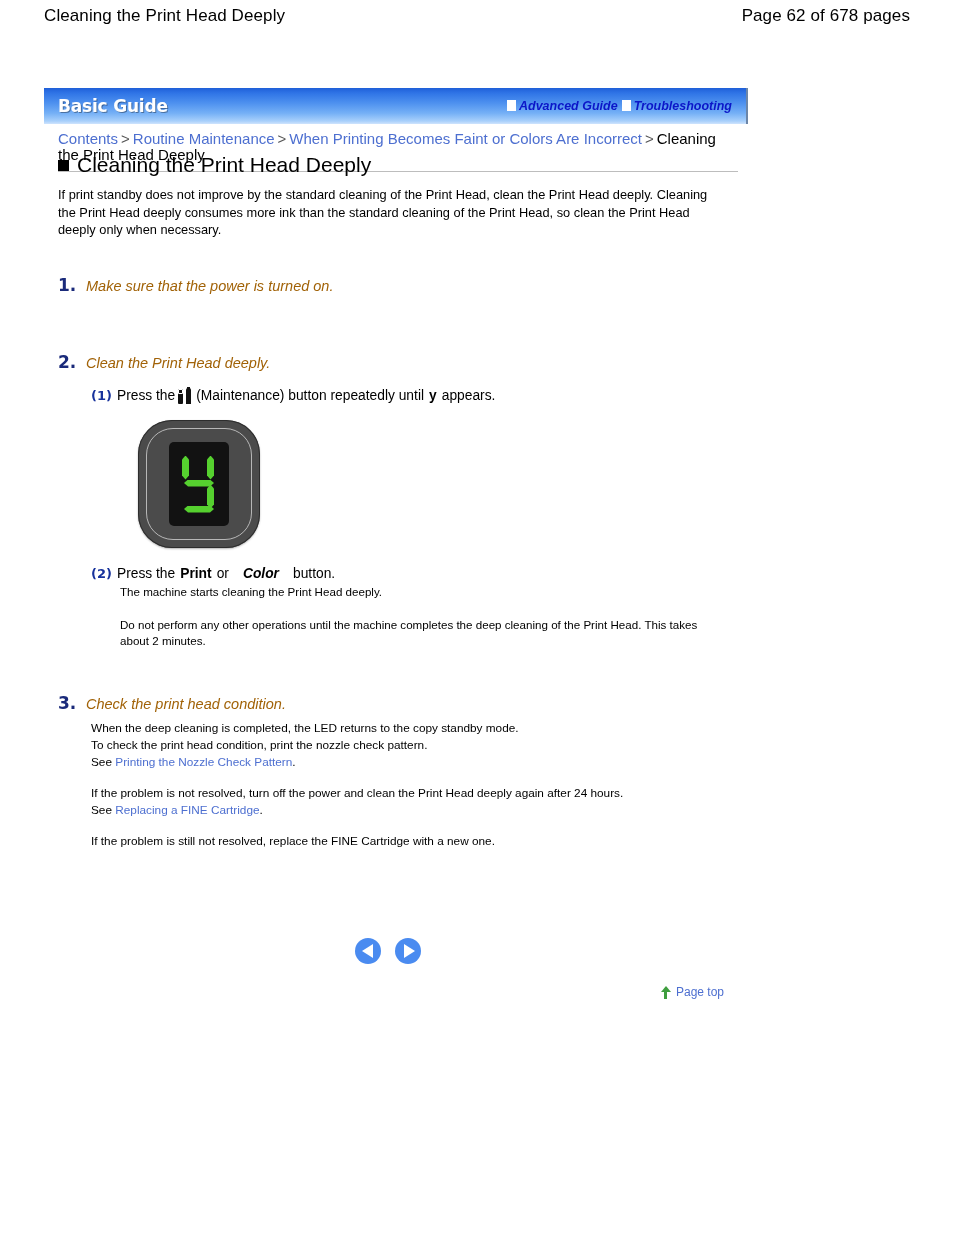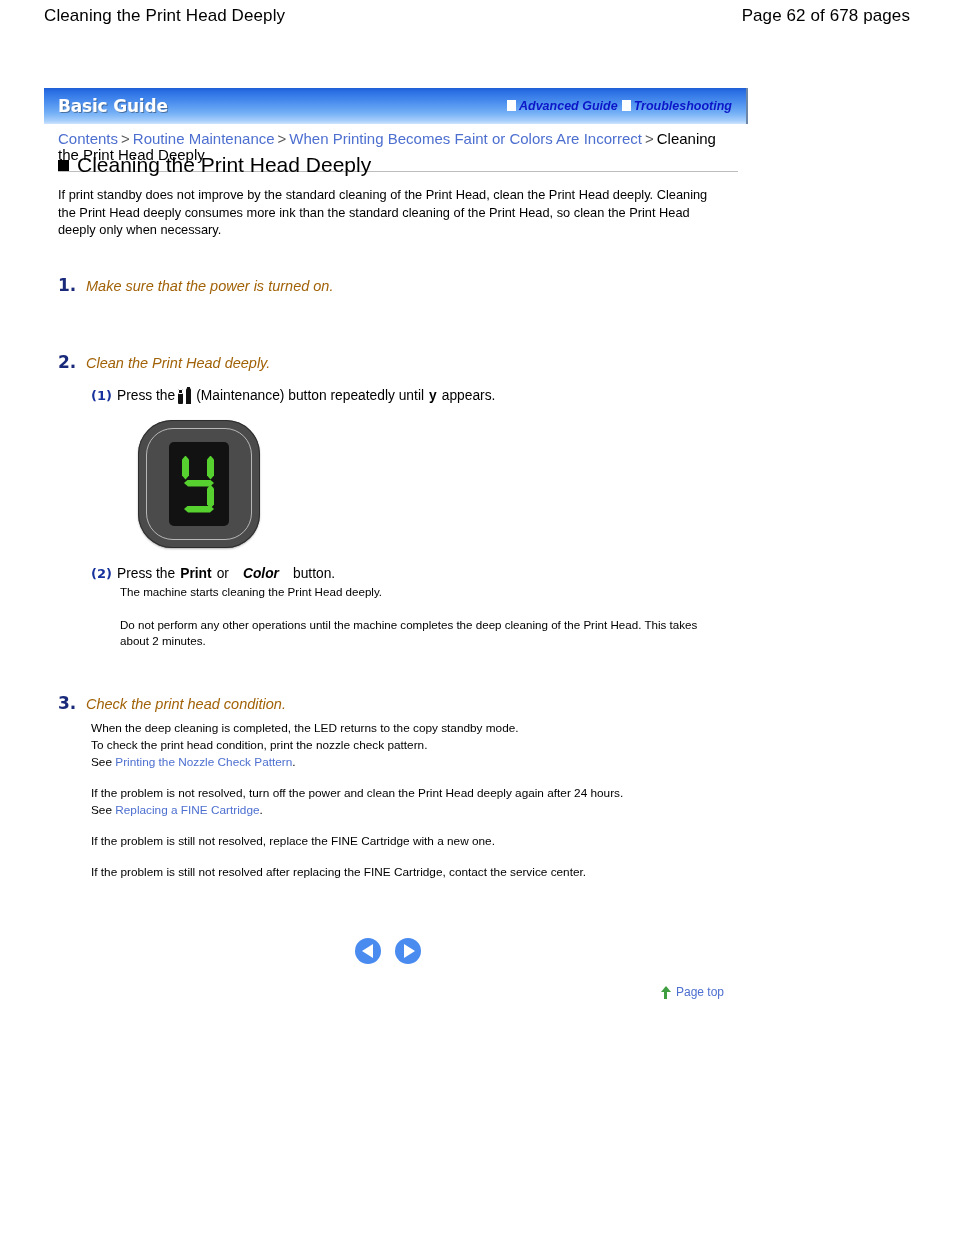--- a/index.html
+++ b/index.html
@@ -461,21 +461,20 @@
   </div>
 
   <div class="detail d-gap">If the problem is not resolved, turn off the power and clean the Print Head deeply again after 24 hours.</div>
 
   <div class="detail">
     <span>See</span>
     <a href="#">Replacing a FINE Cartridge</a><span>.</span>
   </div>
   <div class="detail d-gap">If the problem is still not resolved, replace the FINE Cartridge with a new one.</div>
 
-  <div class="detail d-gap">If the problem is still not resolved after replacing the FINE Cartridge, contact the service center.</div>
 </div>
 
 <div class="nav-arrows">
   <div class="arrow-btn prev">
     <span class="tri"></span>
   </div>
   <div class="arrow-btn next">
     <span class="tri"></span>
   </div>
 </div>

